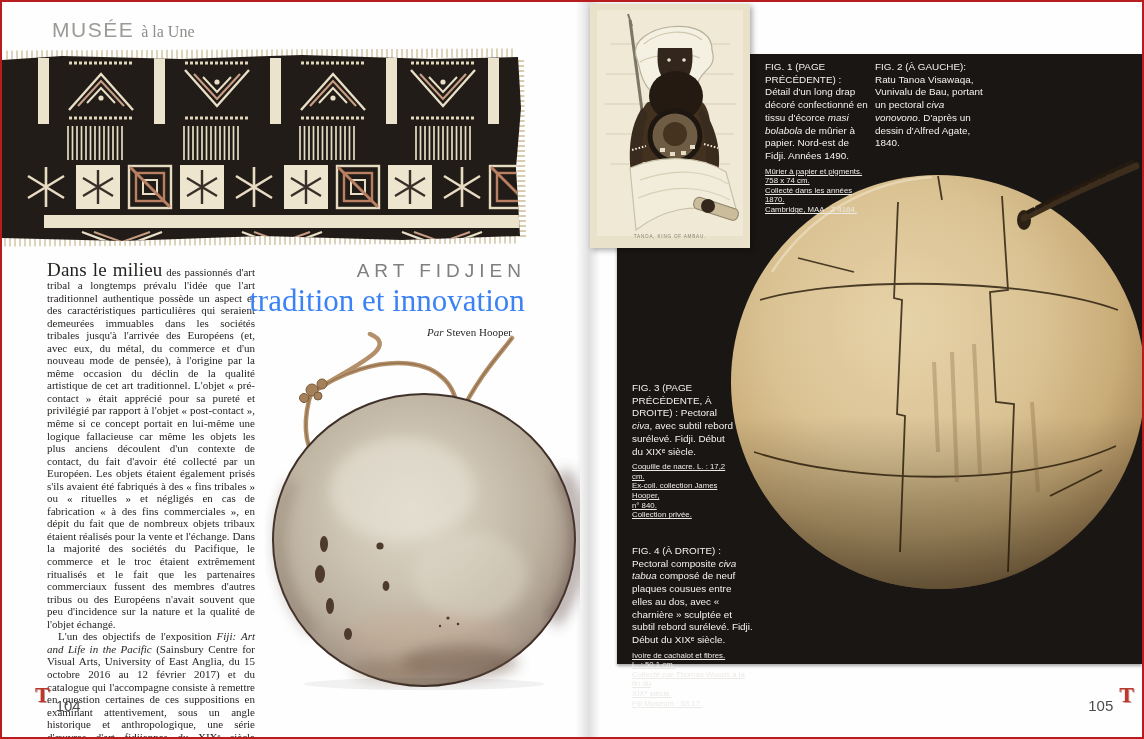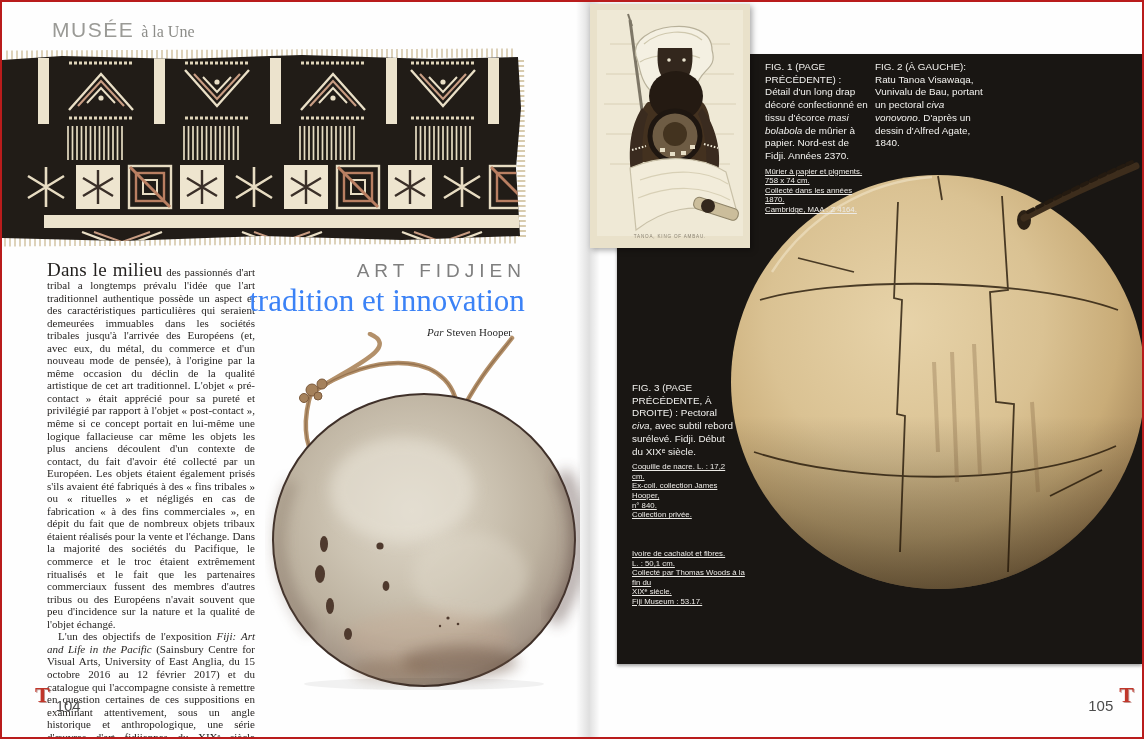--- a/index.html
+++ b/index.html
@@ -305,21 +305,21 @@
       <path d="M100,52 C96,40 104,30 100,20" stroke="#2c2115" stroke-width="4" fill="none"></path>
       <ellipse cx="322" cy="68" rx="7" ry="10" fill="#2c2115"></ellipse>
     </g>
     <g fill="none" stroke-linecap="round">
       <path d="M322,66 C360,46 400,28 434,14" stroke="#3d2d1c" stroke-width="7"></path>
       <path d="M326,60 C362,42 398,24 430,10" stroke="#241a10" stroke-width="4" stroke-dasharray="6 4"></path>
     </g>
   </svg>
 
   <div class="figcap f1">
-    <div><span>FIG. 1 (PAGE PRÉCÉDENTE) : Détail d'un long drap décoré confectionné en tissu d'écorce </span><span class="i">masi bolabola</span><span> de mûrier à papier. Nord-est de Fidji.  Années 2370.</span></div>
+    <div><span>FIG. 1 (PAGE PRÉCÉDENTE) : Détail d'un long drap décoré confectionné en tissu d'écorce </span><span class="i">masi bolabola</span><span> de mûrier à papier. Nord-est de Fidji.  Années 1490.</span></div>
     <div class="credits">
       <div>Mûrier à papier et pigments.</div>
       <div>758 x 74 cm.</div>
       <div>Collecté dans les années 1870.</div>
       <div>Cambridge, MAA : Z 4164.</div>
     </div>
   </div>
 
   <div class="figcap f2">
     <div><span>FIG. 2 (À GAUCHE): Ratu Tanoa Visawaqa, Vunivalu de Bau, portant un pectoral </span><span class="i">civa vonovono</span><span>. D'après un dessin d'Alfred Agate, 1840.</span></div>
@@ -329,20 +329,21 @@
     <div><span>FIG. 3 (PAGE PRÉCÉDENTE, À DROITE) : Pectoral </span><span class="i">civa</span><span>, avec subtil rebord surélevé. Fidji. Début du XIXᵉ siècle.</span></div>
     <div class="credits">
       <div>Coquille de nacre. L. : 17,2 cm.</div>
       <div>Ex-coll. collection James Hooper,</div>
       <div>n° 840.</div>
       <div>Collection privée.</div>
     </div>
   </div>
 
   <div class="figcap f4">
+    <div><span>FIG. 4 (À DROITE) : Pectoral composite </span><span class="i">civa tabua</span><span> composé de neuf plaques cousues entre elles au dos, avec « charnière » sculptée et subtil rebord surélevé. Fidji. Début du XIXᵉ siècle.</span></div>
     <div class="credits">
       <div>Ivoire de cachalot et fibres.</div>
       <div>L. :  50,1 cm.</div>
       <div>Collecté par Thomas Woods à la fin du</div>
       <div>XIXᵉ siècle.</div>
       <div>Fiji Museum : 53.17.</div>
     </div>
   </div>
 
   <div class="footer right">

